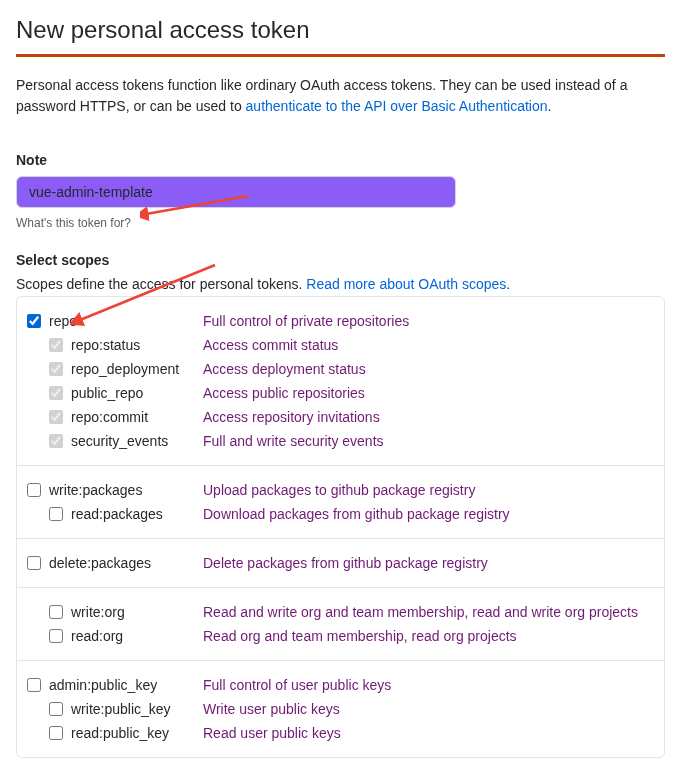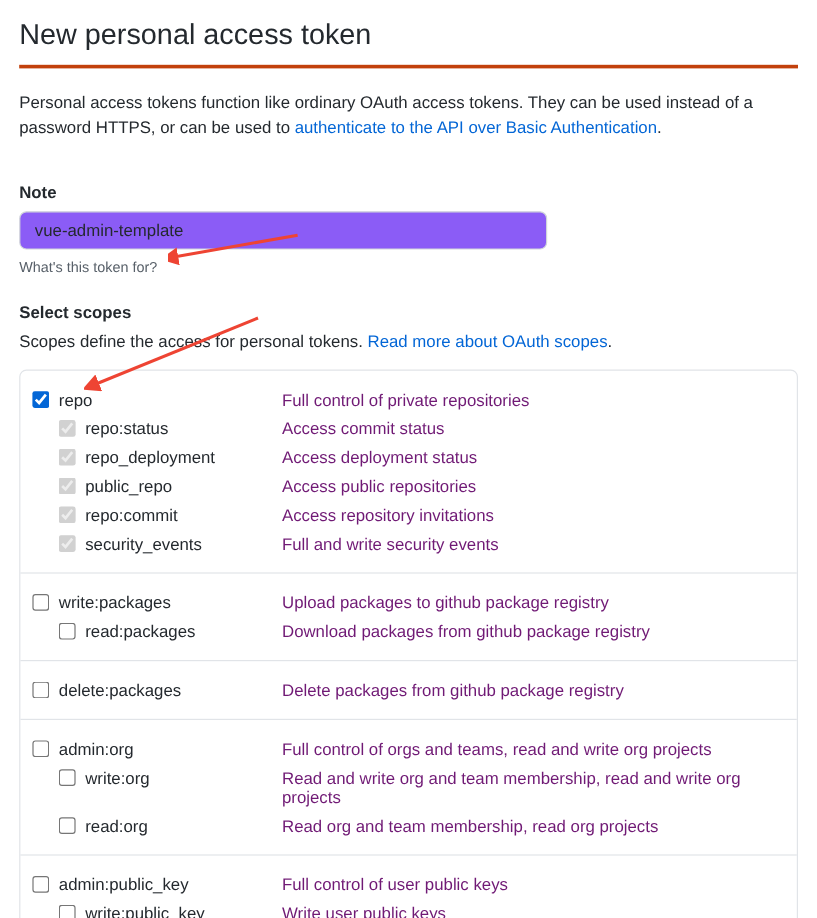--- a/index.html
+++ b/index.html
@@ -31,37 +31,37 @@
     .note-input {
       width: 440px;
       padding: 7px 12px;
       font-size: 14px;
       background: #8b5cf6;
       border: 1px solid #d1d5da;
       border-radius: 6px;
       color: #24292e;
     }
     .hint { color: #586069; font-size: 12px; margin-top: 8px; margin-bottom: 22px; }
-    .scope-desc { color: #24292e; font-size: 14px; margin-bottom: 16px; }
+    .scope-desc { color: #24292e; font-size: 14px; margin-bottom: 4px; }
     .scopes-box {
       border: 1px solid #e1e4e8;
       border-radius: 6px;
     }
     .scope-group {
       border-bottom: 1px solid #e1e4e8;
       padding: 12px 10px;
     }
     .scope-group:last-child { border-bottom: none; }
     .scope-row {
       display: flex;
       align-items: flex-start;
       padding: 4px 0;
     }
     .scope-label-col {
-      width: 208px;
+      width: 176px;
       display: flex;
       align-items: center;
       gap: 8px;
       flex-shrink: 0;
     }
     .scope-desc-col { color: #701a75; font-size: 14px; flex: 1; }
     .scope-name { font-size: 14px; color: #24292e; }
     .child-row { padding-left: 22px; }
     input[type="checkbox"] {
       width: 14px; height: 14px;
@@ -159,27 +159,20 @@
     <div class="scope-group">
       <div class="scope-row">
         <div class="scope-label-col">
           <input type="checkbox" class="blue-chk" style="">
           <span class="scope-name">delete:packages</span>
         </div>
         <div class="scope-desc-col">Delete packages from github package registry</div>
       </div>
     </div>
     <div class="scope-group">
-      <div class="scope-row">
-        <div class="scope-label-col">
-          <input type="checkbox" class="blue-chk" style="">
-          <span class="scope-name">admin:org</span>
-        </div>
-        <div class="scope-desc-col">Full control of orgs and teams, read and write org projects</div>
-      </div>
       <div class="scope-row">
         <div class="scope-label-col child-row">
           <input type="checkbox" class="blue-chk" style="">
           <span class="scope-name">write:org</span>
         </div>
         <div class="scope-desc-col">Read and write org and team membership, read and write org projects</div>
       </div>
       <div class="scope-row">
         <div class="scope-label-col child-row">
           <input type="checkbox" class="blue-chk" style="">

